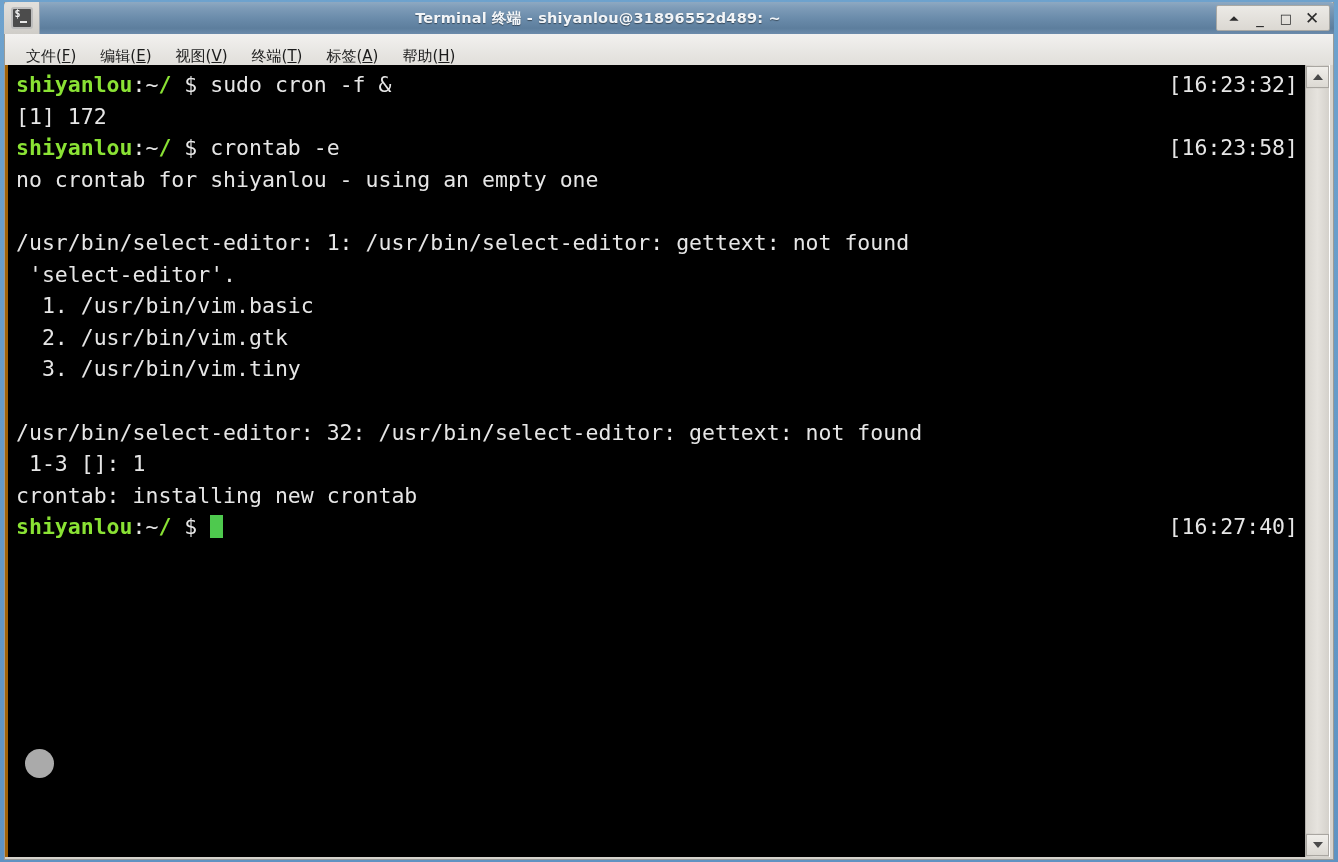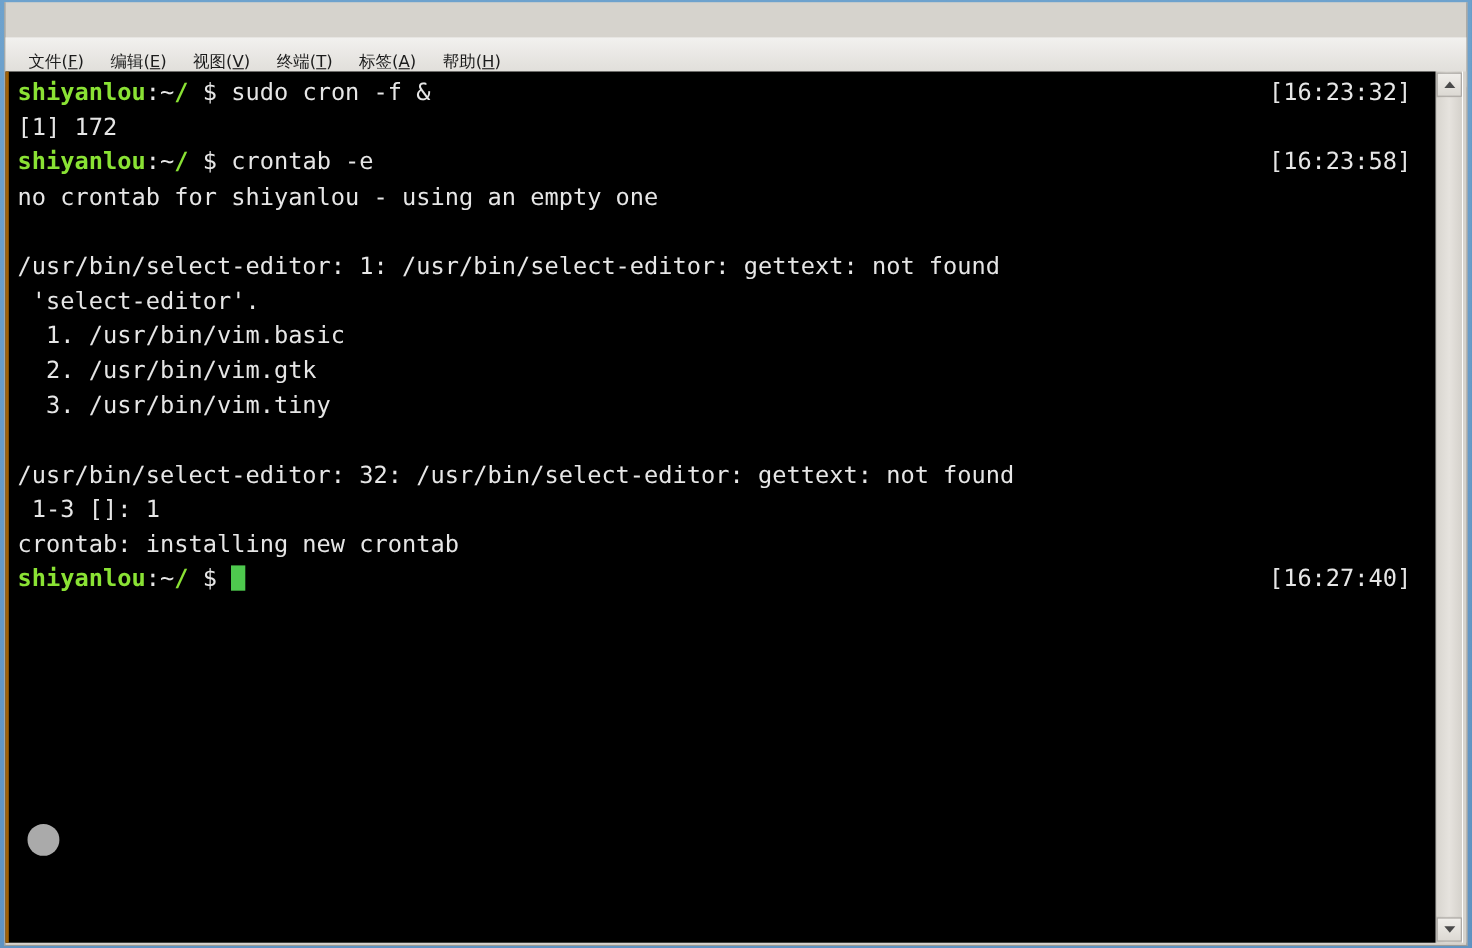--- a/index.html
+++ b/index.html
@@ -178,21 +178,21 @@
     line-height: 31.6px;
     color: #d8d8d8;
     white-space: pre;
     letter-spacing: 0px;
   }
   .ln { position: relative; height: 31.6px; }
   .g  { color: #8ae234; font-weight: bold; }
   .w  { color: #e6e6e6; }
   .ts {
     position: absolute;
-    right: 25px;
+    right: 10px;
     top: 0;
     color: #e6e6e6;
   }
   .cursor {
     display: inline-block;
     width: 13px;
     height: 23px;
     background: #4ec94e;
     vertical-align: -4px;
   }
@@ -251,20 +251,32 @@
     background: linear-gradient(to right, #d8d5cf 0%, #e6e3de 50%, #d4d1cb 100%);
   }
 </style>
 </head>
 <body>
 
 <div class="window">
 
   <div class="frame-inner"></div>
 
+  <div class="titlebar">
+    <div class="tb-icon-wrap">
+      <div class="tb-icon"></div>
+    </div>
+    <div class="tb-title">Terminal 终端 - shiyanlou@31896552d489: ~</div>
+    <div class="tb-buttons">
+      <div class="tb-btn shade">⏶</div>
+      <div class="tb-btn min">_</div>
+      <div class="tb-btn max">□</div>
+      <div class="tb-btn close">✕</div>
+    </div>
+  </div>
 
   <div class="menubar" id="menubar">
       <div class="menu-item"><span class="mn">文件</span><span>(<span class="acc">F</span>)</span></div>
       <div class="menu-item"><span class="mn">编辑</span><span>(<span class="acc">E</span>)</span></div>
       <div class="menu-item"><span class="mn">视图</span><span>(<span class="acc">V</span>)</span></div>
       <div class="menu-item"><span class="mn">终端</span><span>(<span class="acc">T</span>)</span></div>
       <div class="menu-item"><span class="mn">标签</span><span>(<span class="acc">A</span>)</span></div>
       <div class="menu-item"><span class="mn">帮助</span><span>(<span class="acc">H</span>)</span></div>
     </div>
 

